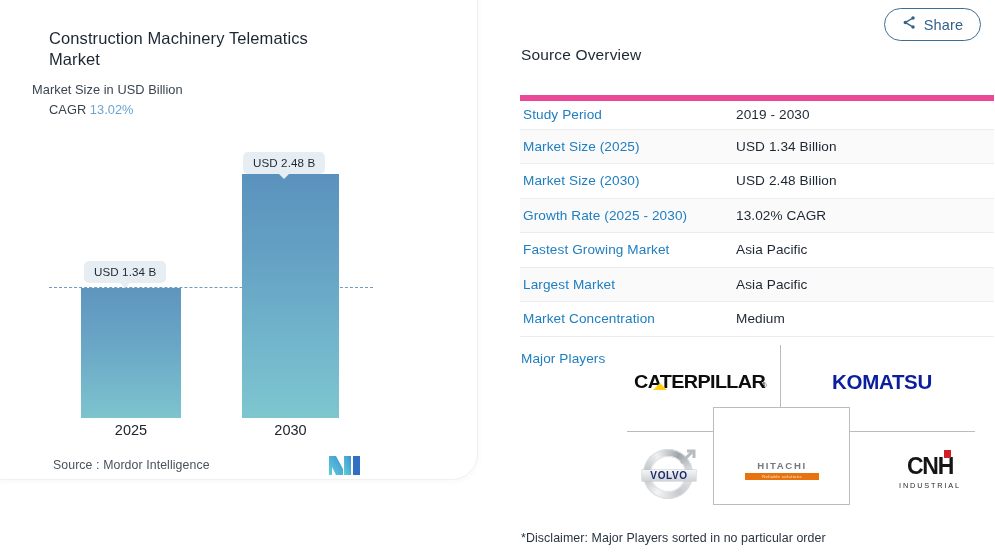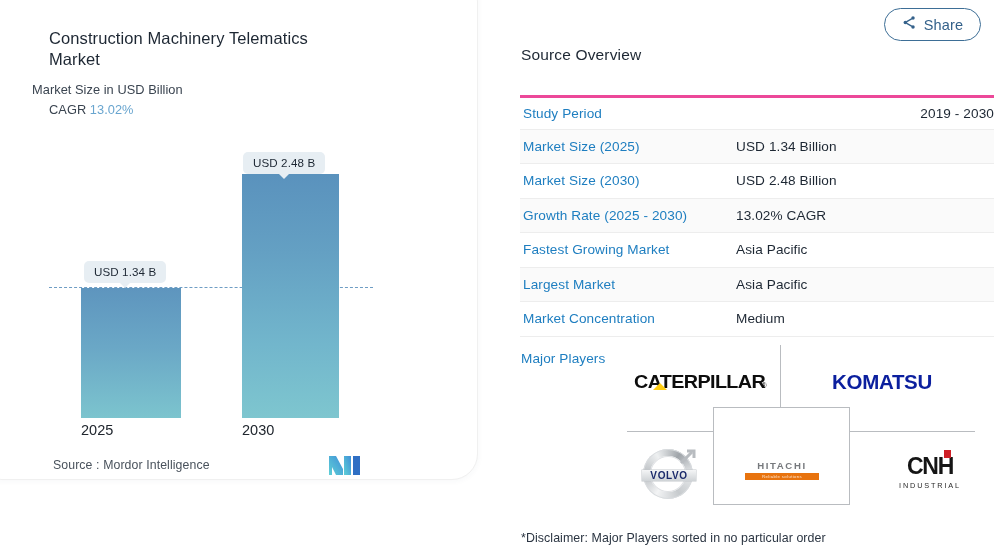--- a/index.html
+++ b/index.html
@@ -68,21 +68,21 @@
     transform: translateX(-50%);
     border-left: 6px solid transparent;
     border-right: 6px solid transparent;
     border-top: 6px solid #e7eef3;
   }
   .tip.t2025 { left: 83px; top: 260px; }
   .tip.t2030 { left: 242px; top: 151px; }
 
   .xlab {
     position: absolute; top: 421px;
-    font-size: 14.5px; color: #20262e; 
+    font-size: 14.5px; color: #20262e; text-align: center;
   }
   .xlab.x2025 { left: 80px; width: 100px; }
   .xlab.x2030 { left: 241px; width: 97px; }
 
   .source {
     position: absolute; left: 52px; top: 457px;
     font-size: 12.3px; color: #49525c; letter-spacing: .1px;
   }
   .mi-logo { position: absolute; left: 327px; top: 453px; width: 37px; height: 22px; }
 
@@ -104,21 +104,21 @@
     font-size: 15.5px; color: #1d2733; letter-spacing: .15px;
   }
 
   .ov-table { position: absolute; left: 1px; top: 95px; width: 474px; }
   .ov-row {
     position: relative; height: 34.5px;
     display: flex; align-items: center;
     border-bottom: 1px solid #ededed;
   }
   .ov-row.alt { background: #fafafa; }
-  .ov-row.first { border-top: 3px solid #ec4899; justify-content: space-between; }
+  .ov-row.first { border-top: 6px solid #ec4899; }
   .ov-key {
     width: 216px; padding-left: 3px;
     font-size: 13.6px; color: #1e7ec0; letter-spacing: .1px;
   }
   .ov-val { font-size: 13.6px; color: #1d2733; letter-spacing: .1px; }
 
   .players-title {
     position: absolute; left: 2px; top: 351px;
     font-size: 13.6px; color: #1e7ec0; letter-spacing: .1px;
   }

